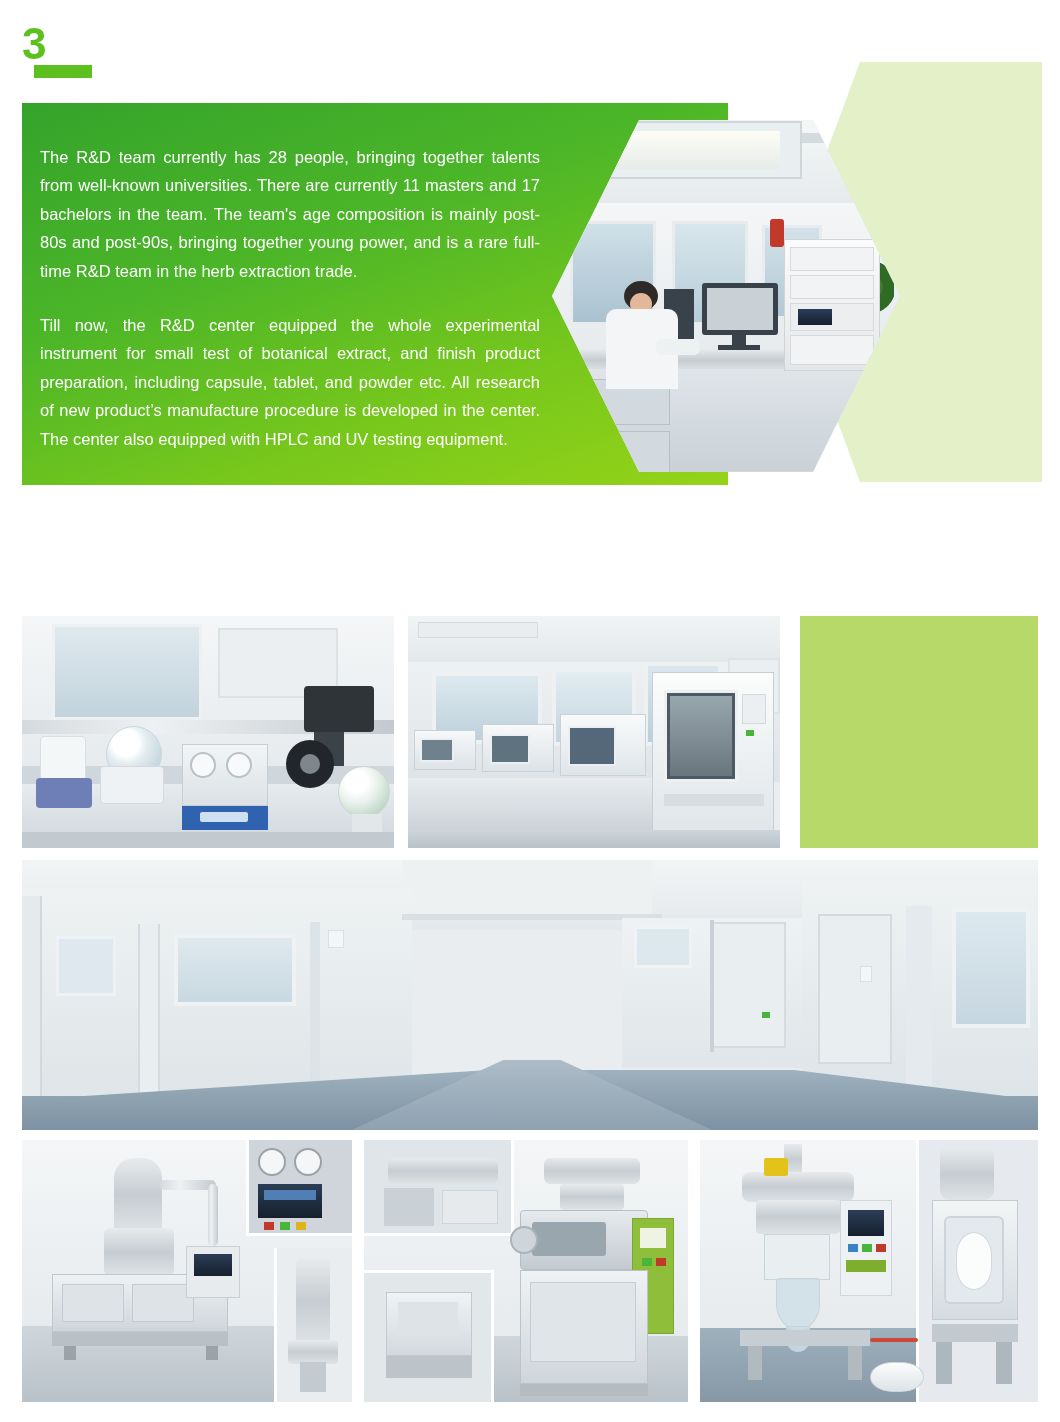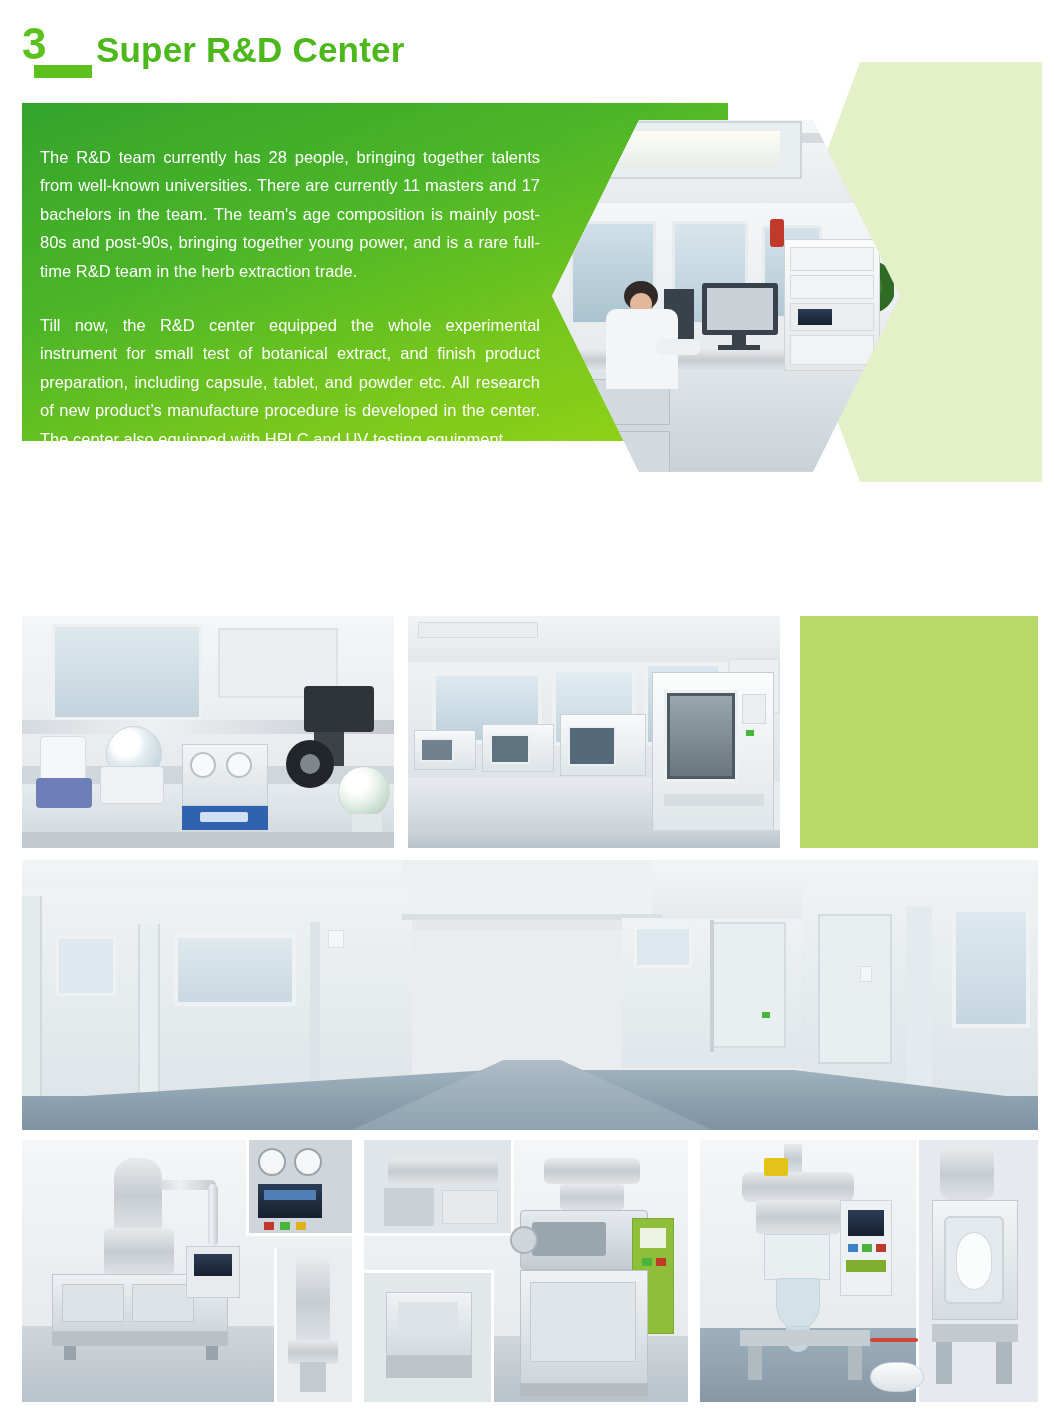--- a/index.html
+++ b/index.html
@@ -42,21 +42,21 @@
     width: 260px; height: 420px;
     background: #e4f0c8;
     -webkit-clip-path: polygon(30% 0%, 100% 0%, 100% 100%, 30% 100%, 0% 50%);
     clip-path: polygon(30% 0%, 100% 0%, 100% 100%, 30% 100%, 0% 50%);
     z-index: 0;
   }
 
   
   .green-panel {
     position: absolute; left: 22px; top: 103px;
-    width: 706px; height: 338px;
+    width: 706px; height: 382px;
     background: linear-gradient(160deg, #34a32b 0%, #4cb628 38%, #77c71c 70%, #95d318 100%);
     z-index: 1;
   }
   .green-panel .ptext {
     position: absolute; left: 18px; width: 500px;
     color: #ffffff; font-size: 16.5px; line-height: 1.72;
     text-align: justify;
     font-family: "Liberation Sans", sans-serif;
   }
   .green-panel .p1 { top: 40px; }
@@ -113,21 +113,20 @@
 </head>
 <body>
 
 <div class="page">
 
   <div class="header">
     <div class="num-badge">
       <div class="digit">3</div>
       <div class="bar"></div>
     </div>
-    <div class="title">Super R&amp;D Center</div>
   </div>
 
   <div class="hex-deco"></div>
 
   <div class="green-panel">
     <div class="ptext p1">The R&amp;D team currently has 28 people, bringing together talents from well-known universities. There are currently 11 masters and 17 bachelors in the team. The team's age composition is mainly post-80s and post-90s, bringing together young power, and is a rare full-time R&amp;D team in the herb extraction trade.</div>
     <div class="ptext p2">Till now, the R&amp;D center equipped the whole experimental instrument for small test of botanical extract, and finish product preparation, including capsule, tablet, and powder etc. All research of new product’s manufacture procedure is developed in the center. The center also equipped with HPLC and UV testing equipment.</div>
   </div>
 
   <div class="hex-photo">

